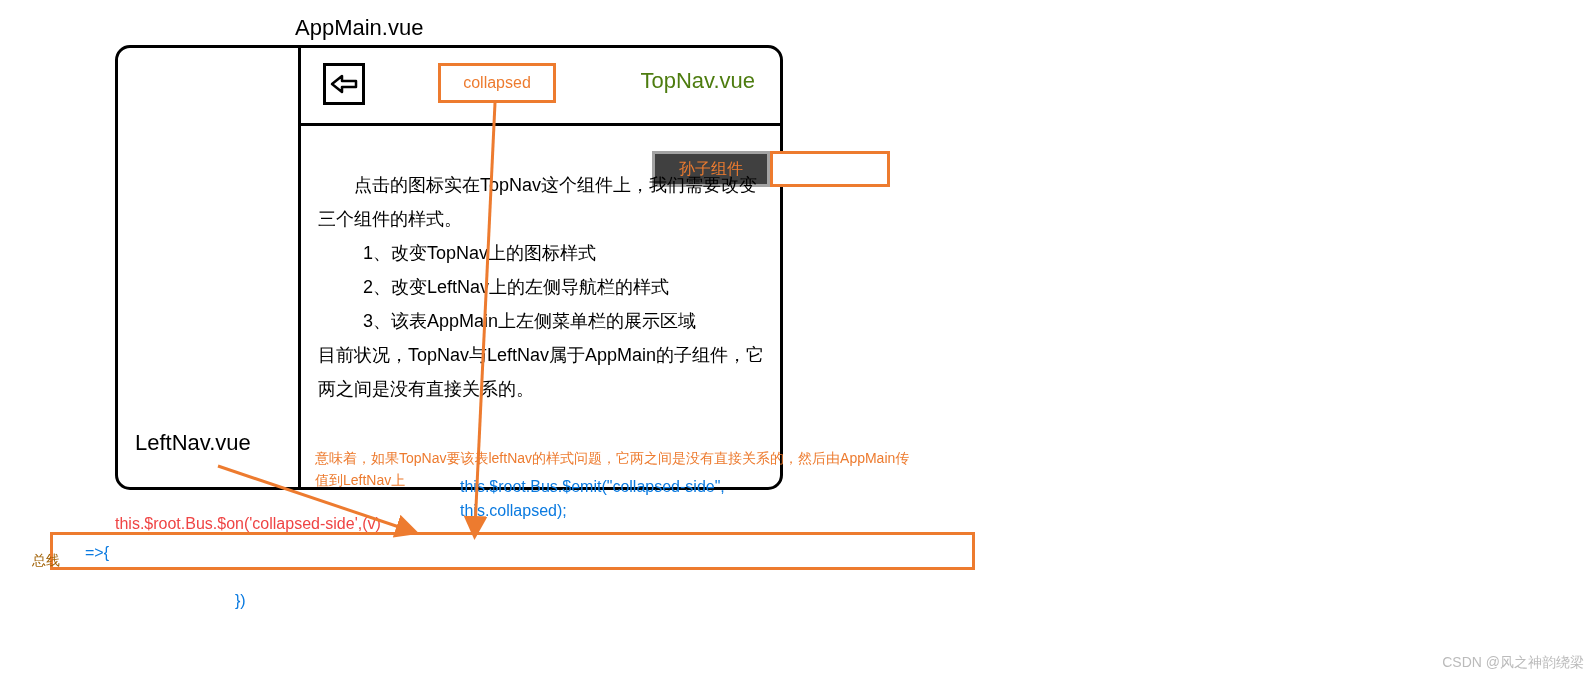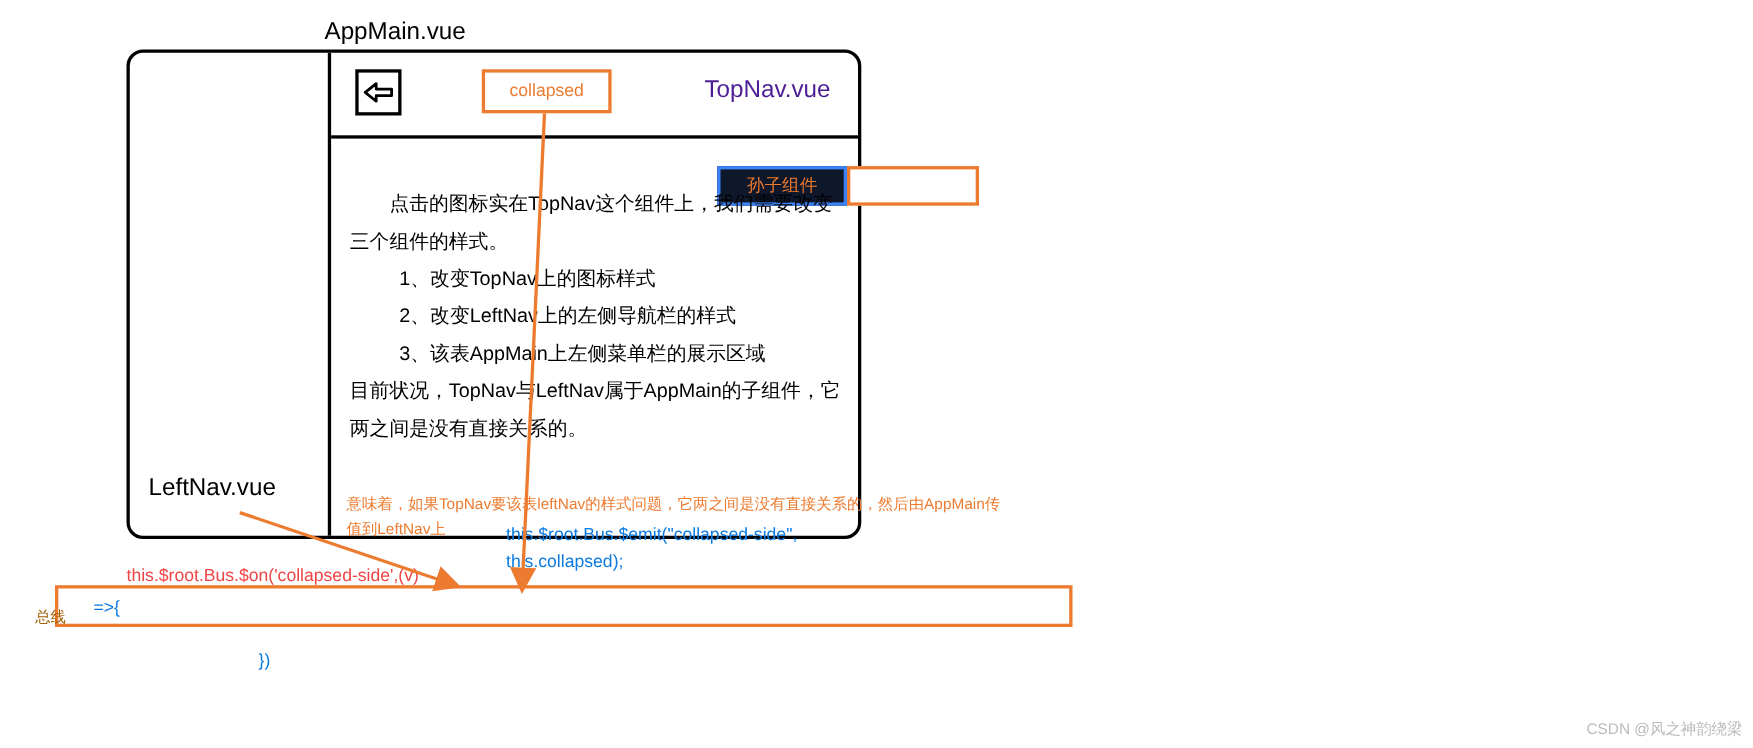--- a/index.html
+++ b/index.html
@@ -65,46 +65,46 @@
       align-items: center;
       justify-content: center;
       color: #ed7b2f;
       font-size: 16px;
     }
     .topnav-label {
       position: absolute;
       top: 20px;
       right: 25px;
       font-size: 22px;
-      color: #4c1d95;
+      color: #4d7c0f;
     }
     .content-text {
       position: absolute;
       top: 120px;
       left: 200px;
       right: 10px;
       font-size: 18px;
       color: #000;
       line-height: 34px;
     }
     .content-text .indent1 { text-indent: 2em; display: block; }
     .content-text .indent2 { text-indent: 2.5em; display: block; }
     .grandson-box {
       position: absolute;
       top: 103px;
       left: 534px;
       width: 118px;
       height: 36px;
-      border: 3px solid #3b82f6;
+      border: 3px solid #a3a3a3;
       display: flex;
       align-items: center;
       justify-content: center;
       color: #ed7b2f;
       font-size: 16px;
-      background: #0f172a;
+      background: #404040;
     }
     .grandson-box2 {
       position: absolute;
       top: 103px;
       left: 652px;
       width: 120px;
       height: 36px;
       border: 3px solid #ed7b2f;
       background: #fff;
     }

